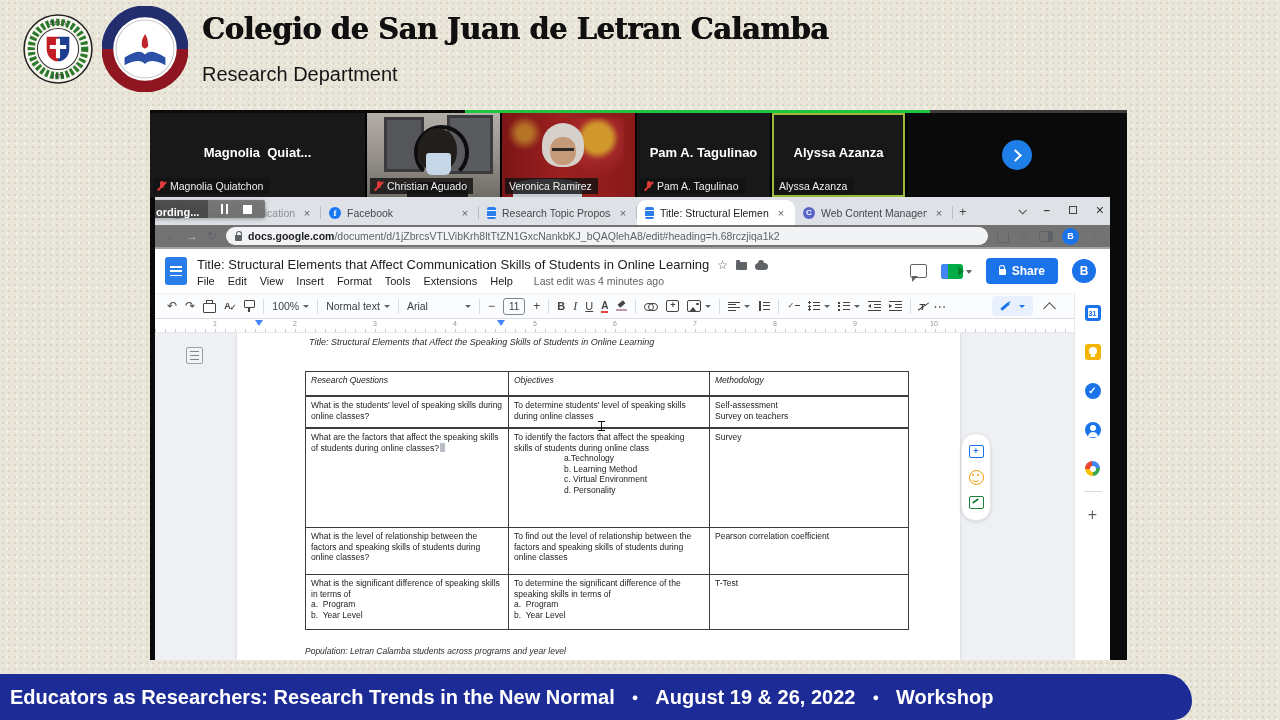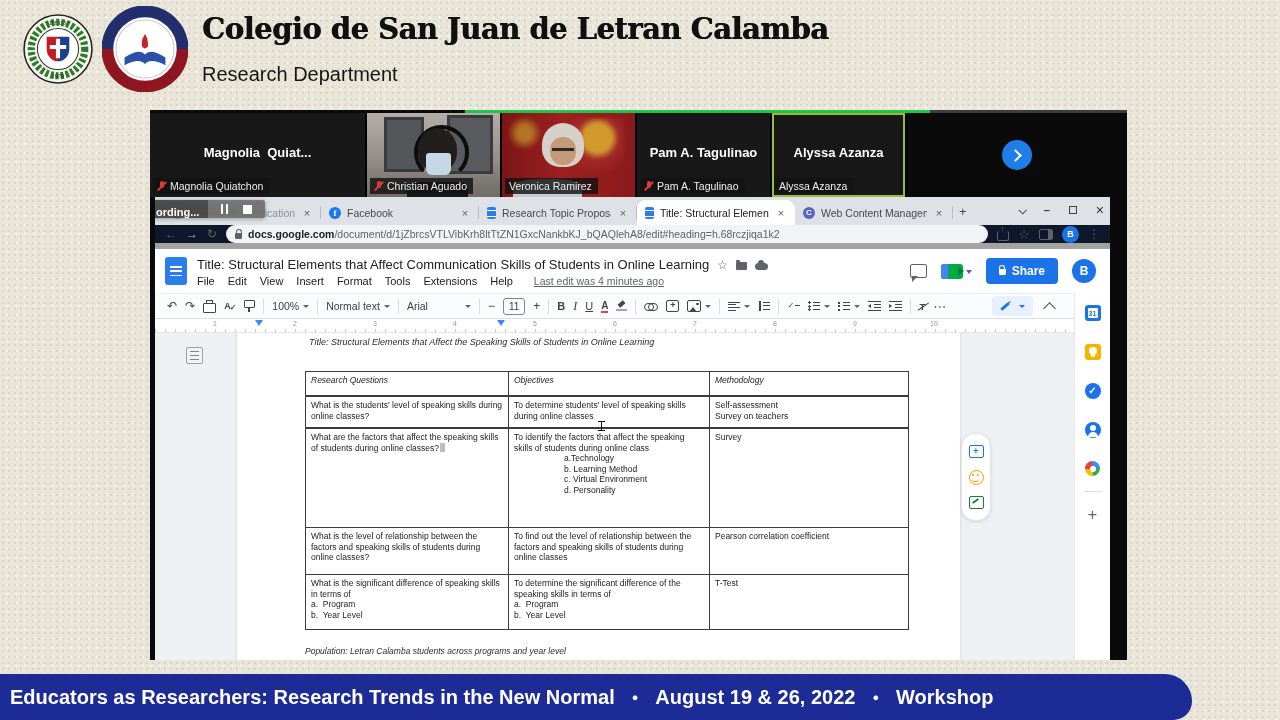--- a/index.html
+++ b/index.html
@@ -63,21 +63,21 @@
   .tab-close{width:12px;flex:0 0 auto;text-align:center}
   .tab-close::before{content:"×";font-size:11px;color:#5f6368}
   .newtab{margin:0 0 6px 6px;color:#44474a;font-size:13px}
   .winbtns{position:absolute;right:6px;top:0;height:26px;display:flex;align-items:center;gap:19px;color:#333}
   .wb{font-size:11px;line-height:1}
   .wb-chev::before{content:"";display:inline-block;width:5px;height:5px;border-right:1.4px solid #555;border-bottom:1.4px solid #555;transform:rotate(45deg) translateY(-1px)}
   .wb-min::before{content:"–";font-weight:700}
   .wb-max::before{content:"";display:inline-block;width:8px;height:8px;border:1.2px solid #444;box-sizing:border-box}
   .wb-x::before{content:"×";font-size:14px}
   
-  .urlrow{height:24px;background:#0f172a;display:flex;align-items:center;gap:9px;padding:0 10px;border-bottom:6px solid #a3a3a3;box-sizing:border-box}
+  .urlrow{height:24px;background:#737373;display:flex;align-items:center;gap:9px;padding:0 10px;border-bottom:2px solid #a3a3a3;box-sizing:border-box}
   .u{color:#5f6368;font-size:12px;line-height:1}
   .u-back::before{content:"←"} .u-fwd::before{content:"→";color:#b4b8bc} .u-re::before{content:"↻"}
   .omnibox{flex:1;height:18px;border-radius:9px;background:#f1f3f4;display:flex;align-items:center;gap:6px;padding:0 9px;overflow:hidden}
   .u-lock{width:7px;height:6px;background:#5f6368;border-radius:1px;position:relative;margin-top:3px;flex:0 0 auto}
   .u-lock::before{content:"";position:absolute;left:.5px;top:-4px;width:4px;height:4px;border:1.2px solid #5f6368;border-bottom:none;border-radius:3px 3px 0 0}
   .url-text{font-size:10.5px;color:#5f6368;white-space:nowrap;overflow:hidden}
   .url-text b{color:#202124;font-weight:700}
   .u-share{position:relative;width:10px;height:9px;border:1.2px solid #5f6368;border-top:none;border-radius:2px;margin-top:3px}
   .u-share::before{content:"↑";position:absolute;left:2px;top:-7px;font-size:9px;color:#5f6368}
   .u-star::before{content:"☆";font-size:13px}
@@ -93,21 +93,21 @@
   .dmeta{flex:1;min-width:0}
   .dtitle-row{display:flex;align-items:center;gap:8px}
   .dtitle{font-size:13px;color:#202124;white-space:nowrap;overflow:hidden}
   .h-star::before{content:"☆";color:#5f6368;font-size:12px}
   .h-folder{width:11px;height:8px;background:#5f6368;border-radius:1px;position:relative;margin-top:3px}
   .h-folder::before{content:"";position:absolute;top:-2px;left:0;width:4px;height:2px;background:#5f6368;border-radius:1px 1px 0 0}
   .h-cloud{width:13px;height:7px;background:#5f6368;border-radius:6px;position:relative;margin-top:4px}
   .h-cloud::before{content:"";position:absolute;left:3px;top:-3px;width:6px;height:6px;border-radius:50%;background:#5f6368}
   .menurow{display:flex;align-items:center;gap:13px;margin-top:2px}
   .menu{font-size:11px;color:#202124}
-  .lastedit{font-size:10.5px;color:#5f6368;text-decoration:underline;margin-left:8px;white-space:nowrap}
+  .lastedit{font-size:10.5px;color:#5f6368;margin-left:8px;white-space:nowrap}
   .dright{display:flex;align-items:center;gap:14px;flex:0 0 auto;padding-right:4px}
   .h-comment{width:15px;height:12px;border:1.5px solid #5f6368;border-radius:2px;position:relative}
   .h-comment::after{content:"";position:absolute;left:1px;bottom:-5px;border:3px solid transparent;border-top-color:#5f6368;border-left-color:#5f6368}
   .h-meet{width:22px;height:15px;position:relative;background:#00ac47;border-radius:3px}
   .h-meet::after{content:"";position:absolute;left:0;top:0;bottom:0;width:7px;background:#4285f4;border-radius:3px 0 0 3px}
   .h-meet::before{content:"";position:absolute;right:-6px;top:2px;border:5.5px solid transparent;border-left:6px solid #00832d}
   .dd-caret{width:0;height:0;border:3.5px solid transparent;border-top:4px solid #5f6368;margin-top:4px}
   .share-btn{height:26px;background:#1a73e8;border-radius:4px;color:#fff;display:flex;align-items:center;gap:6px;padding:0 13px;font-size:12px;font-weight:700}
   .share-lock{width:7px;height:6px;background:#fff;border-radius:1px;position:relative;margin-top:2px}
   .share-lock::before{content:"";position:absolute;left:.5px;top:-4px;width:4px;height:4px;border:1.2px solid #fff;border-bottom:none;border-radius:3px 3px 0 0}

